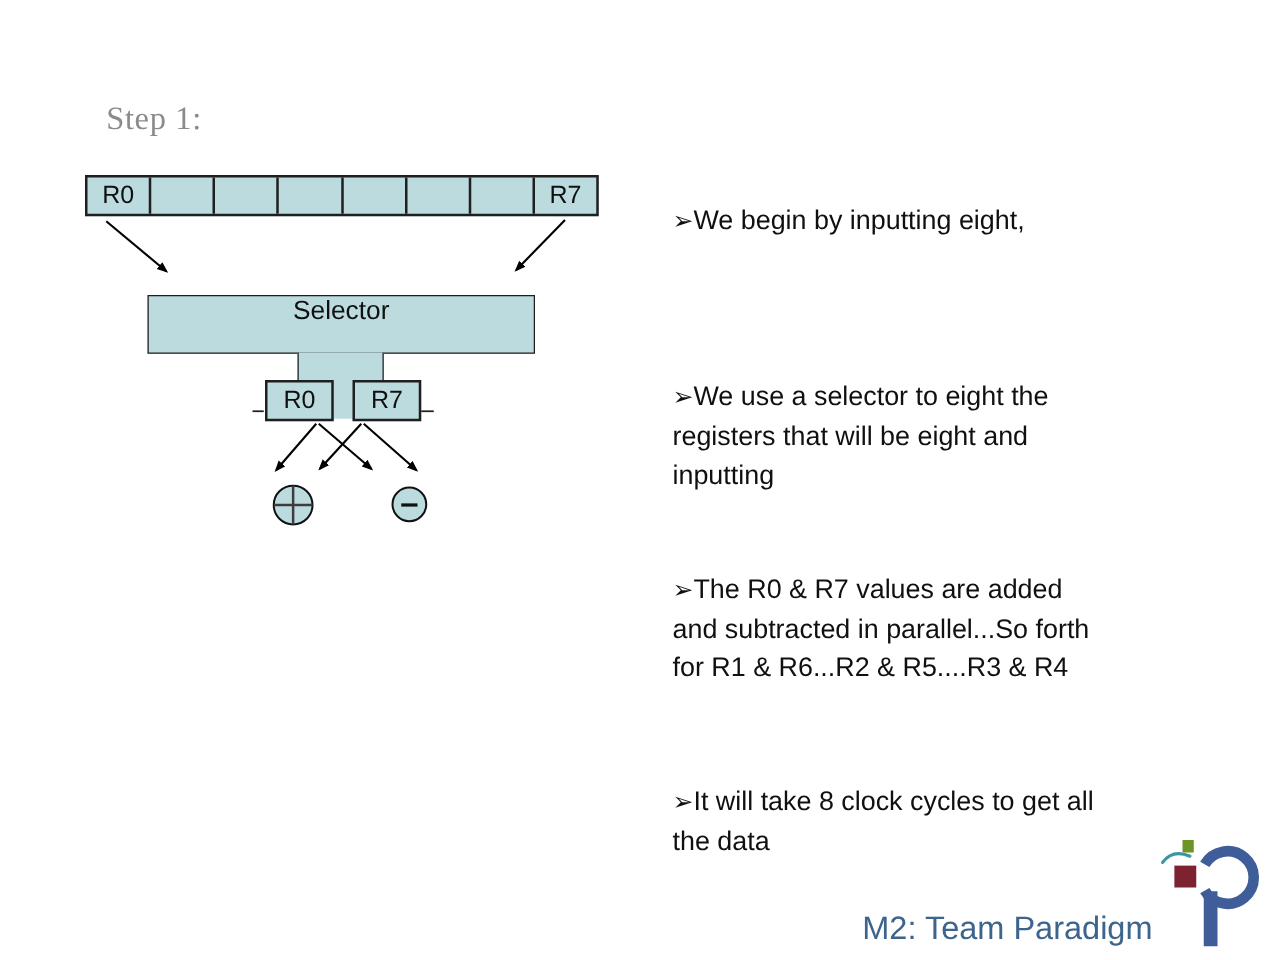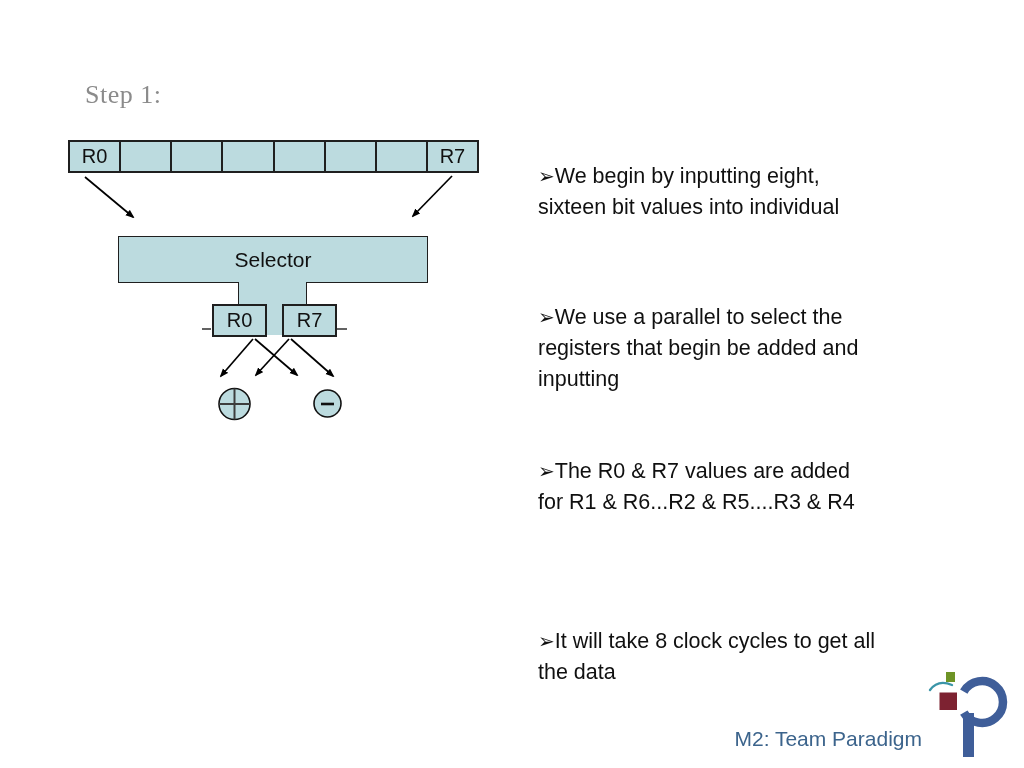--- a/index.html
+++ b/index.html
@@ -15,39 +15,39 @@
   .title{left:69px;top:64px;font-family:"Liberation Serif",serif;font-size:26px;
          color:var(--title-gray);font-weight:normal;margin:16px;letter-spacing:.5px;}
 
   .reg-row{left:68px;top:140px;width:411px;height:33px;display:flex;
            border:2px solid var(--box-border);background:var(--box-fill);}
   .reg-cell{flex:1;border-right:2px solid var(--box-border);display:flex;
             align-items:center;justify-content:center;font-size:20px;}
   .reg-cell:last-child{border-right:none;}
 
   .selector{left:118px;top:236px;width:310px;height:47px;background:var(--box-fill);
-            border:1px solid var(--box-border);display:flex;align-items:center;
+            border:1px solid var(--box-border);display:flex;align-items:flex-start;
             justify-content:center;font-size:21px;}
   .tab-upper{left:238px;top:282px;width:69px;height:23px;background:var(--box-fill);
              border-left:1px solid var(--box-border);border-right:1px solid var(--box-border);}
   .tab-gap{left:265px;top:303px;width:19px;height:32px;background:var(--box-fill);}
   .selbox{width:55px;height:33px;top:304px;background:var(--box-fill);
           border:2px solid var(--box-border);display:flex;align-items:center;
           justify-content:center;font-size:20px;}
   .selbox.r0{left:212px;}
   .selbox.r7{left:282px;}
 
   .overlay{left:0;top:0;width:1024px;height:768px;pointer-events:none;}
 
   .bullets-col{left:538px;top:0;width:475px;}
   .bullet{position:absolute;left:0;width:475px;font-size:21.5px;line-height:31px;}
   .bullet.b1{top:161px;} .bullet.b2{top:302px;} .bullet.b3{top:456px;} .bullet.b4{top:626px;}
   .bullet .marker{font-size:20px;}
 
-  .footer{left:640px;top:727px;width:282px;text-align:right;font-size:21px;
+  .footer{left:640px;top:727px;width:282px;text-align:right;font-size:26px;
           color:var(--footer-blue);}
   .logo{left:925px;top:655px;width:99px;height:113px;}
 </style>
 </head>
 <body>
 
 <div class="slide">
 
   <h1 class="abs title">Step 1:</h1>
 
@@ -92,29 +92,29 @@
     <line x1="219" y1="404" x2="250" y2="404" stroke="#3d3d3d" stroke-width="2"></line>
     <line x1="234.5" y1="388.5" x2="234.5" y2="419.5" stroke="#3d3d3d" stroke-width="2"></line>
 
     <circle cx="327.5" cy="403.5" r="13.5" style="fill:var(--box-fill)" stroke="#111" stroke-width="1.6"></circle>
     <line x1="321" y1="404" x2="334" y2="404" stroke="#111" stroke-width="2.6"></line>
   </svg>
 
   <div class="abs bullets-col">
     <div class="bullet b1">
       <span class="marker">➢</span><span>We begin by inputting eight,</span>
-      <div>sixteen bit values into individual</div>
     </div>
     <div class="bullet b2">
-      <span class="marker">➢</span><span>We use a parallel to select the</span>
-      <div>registers that begin be added and</div>
+      <span class="marker">➢</span><span>We use a selector to eight the</span>
+      <div>registers that will be eight and</div>
       <div>inputting</div>
     </div>
     <div class="bullet b3">
       <span class="marker">➢</span><span>The R0 &amp; R7 values are added</span>
+      <div>and subtracted in parallel...So forth</div>
       <div>for R1 &amp; R6...R2 &amp; R5....R3 &amp; R4</div>
     </div>
     <div class="bullet b4">
       <span class="marker">➢</span><span>It will take 8 clock cycles to get all</span>
       <div>the data</div>
       <div></div>
     </div>
   </div>
 
   <div class="abs footer">M2: Team Paradigm</div>

